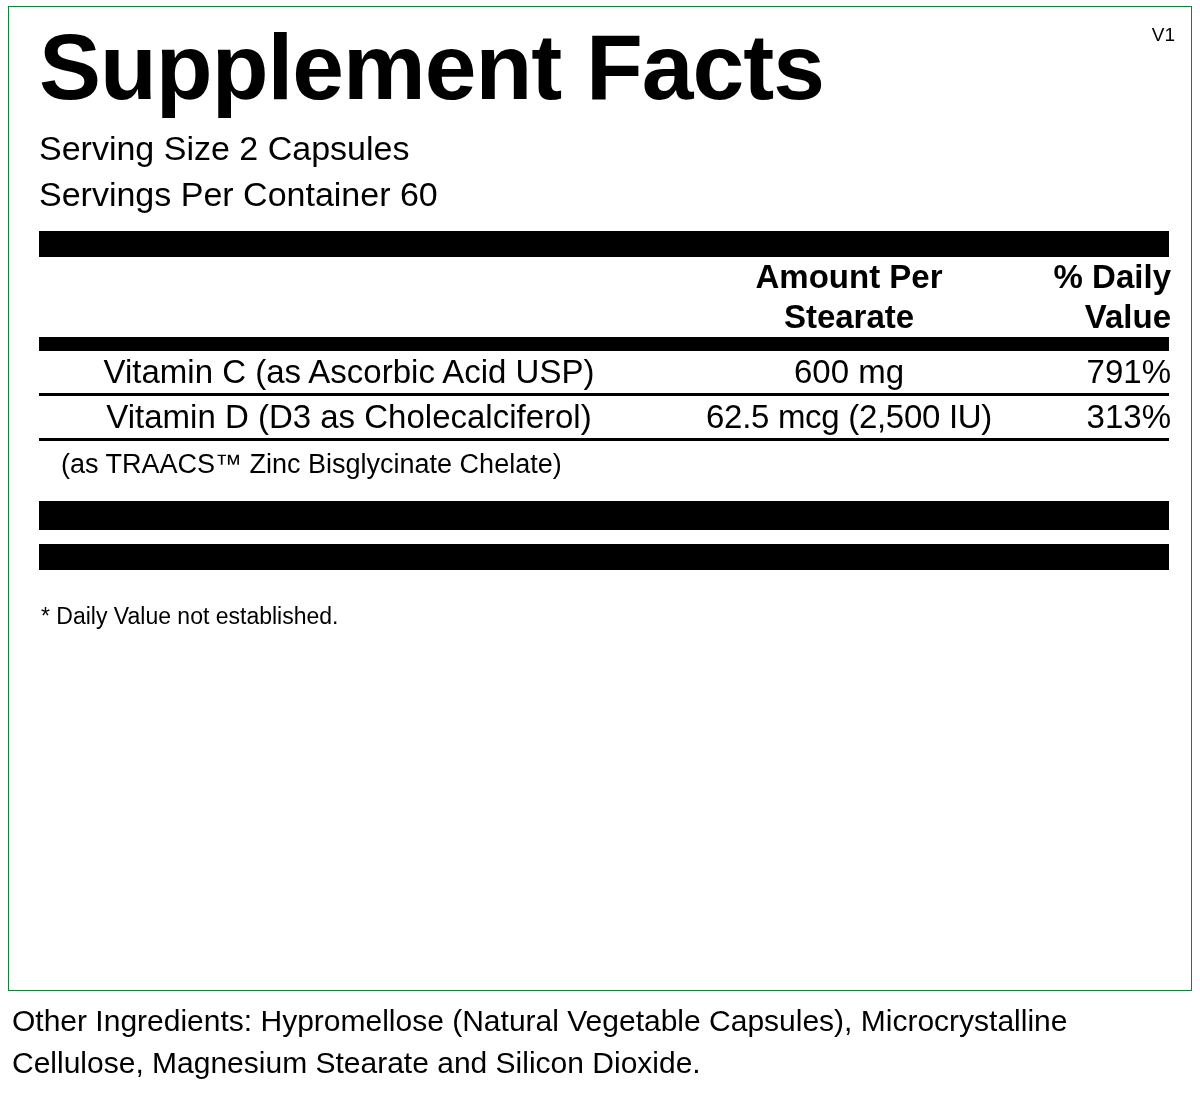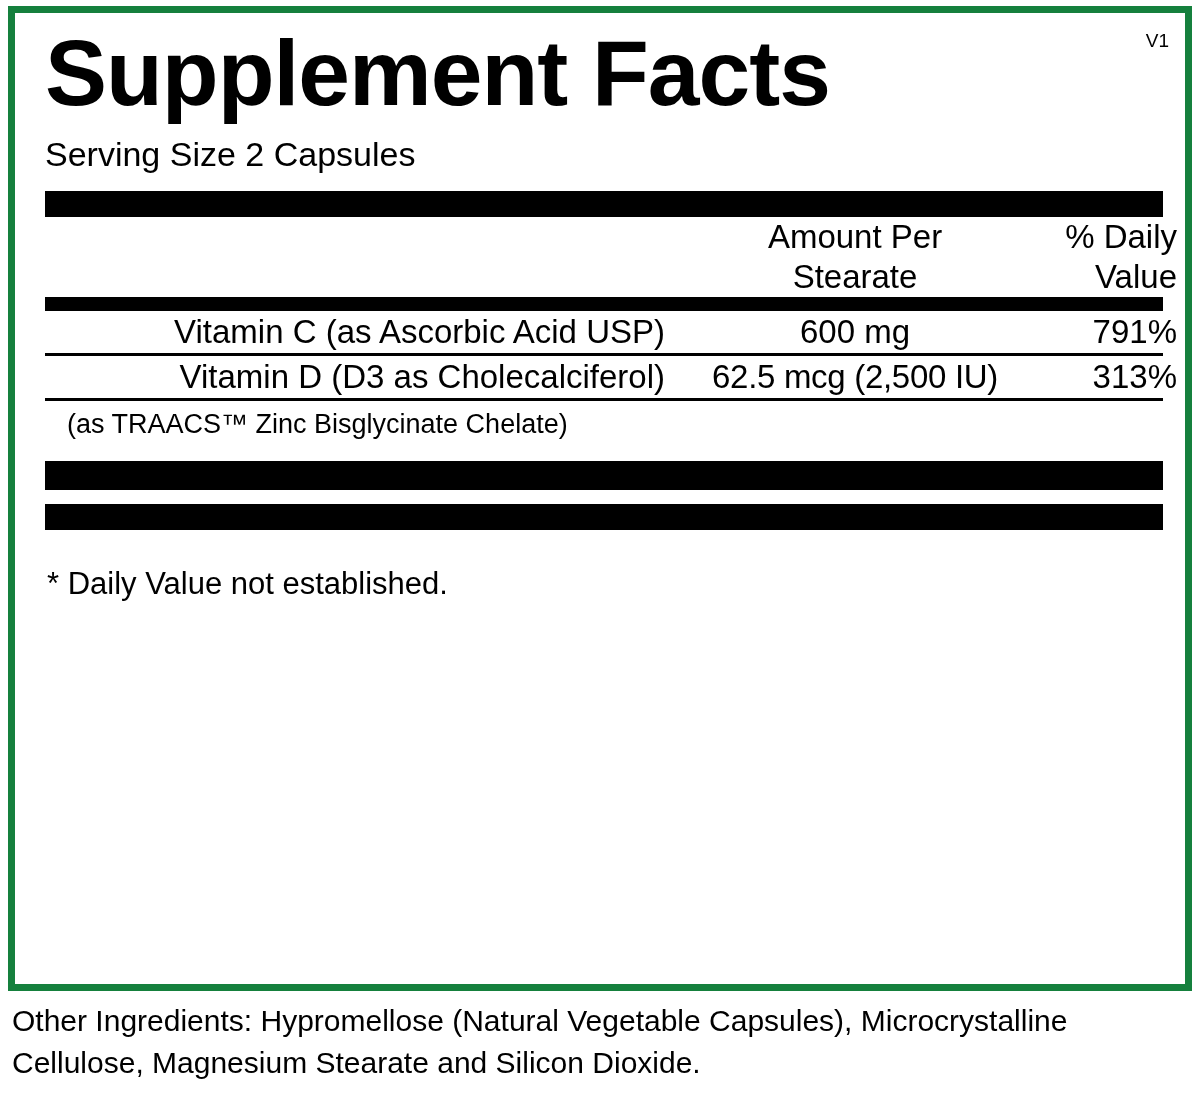--- a/index.html
+++ b/index.html
@@ -15,21 +15,21 @@
     position: relative;
     overflow: hidden;
   }
 
   .panel {
     position: absolute;
     left: 8px;
     top: 6px;
     width: 1184px;
     height: 985px;
-    border: 7px solid #15803d;
+    border: 1px solid #15803d;
     box-sizing: border-box;
     background: #ffffff;
   }
 
   .inner {
     position: absolute;
     left: 30px;
     top: 8px;
     right: 22px;
   }
@@ -83,58 +83,58 @@
     vertical-align: top;
     padding: 0;
   }
 
   .col-name { width: 620px; }
   .col-amt  { width: 380px; }
   .col-dv   { width: 132px; }
 
   .hdr td {
     font-size: 33px;
-    font-weight: normal;
+    font-weight: bold;
     line-height: 40px;
     text-align: center;
     padding-top: 12px;
     padding-bottom: 10px;
   }
   .hdr td.col-name { text-align: left; }
   .hdr td.col-dv { text-align: right; }
 
   .row td {
     font-size: 33px;
     line-height: 42px;
     padding-top: 9px;
     padding-bottom: 7px;
     white-space: nowrap;
   }
-  .row td.col-name { text-align: right; }
+  .row td.col-name { text-align: center; }
   .row td.col-amt  { text-align: center; }
   .row td.col-dv   { text-align: right; }
 
   .row.zinc td.col-name { white-space: normal; }
   .sub-line {
     display: block;
     padding-left: 22px;
     font-size: 27px;
     line-height: 46px;
     white-space: nowrap;
   }
 
   .star {
     font-size: 33px;
     line-height: 34px;
   }
 
   .footnote {
-    font-size: 31px;
+    font-size: 23px;
     line-height: 40px;
-    padding-top: 34px;
+    padding-top: 26px;
     padding-left: 2px;
     white-space: nowrap;
   }
 
   .other-ing {
     position: absolute;
     left: 12px;
     top: 1000px;
     width: 1180px;
     font-size: 30px;
@@ -148,20 +148,21 @@
 
 <div class="panel">
   <div class="inner">
 
     <div class="title-row">
       <div class="title">Supplement Facts</div>
       <div class="version">V1</div>
     </div>
 
     <div class="serving-line">Serving Size 2 Capsules</div>
+    <div class="serving-line">Servings Per Container  60</div>
 
     <div class="bar-thick"></div>
 
     <table class="facts">
       <tbody>
           <tr class="hdr">
         <td class="col-name"></td>
         <td class="col-amt">
           <div>Amount Per</div>
           <div>Stearate</div>

